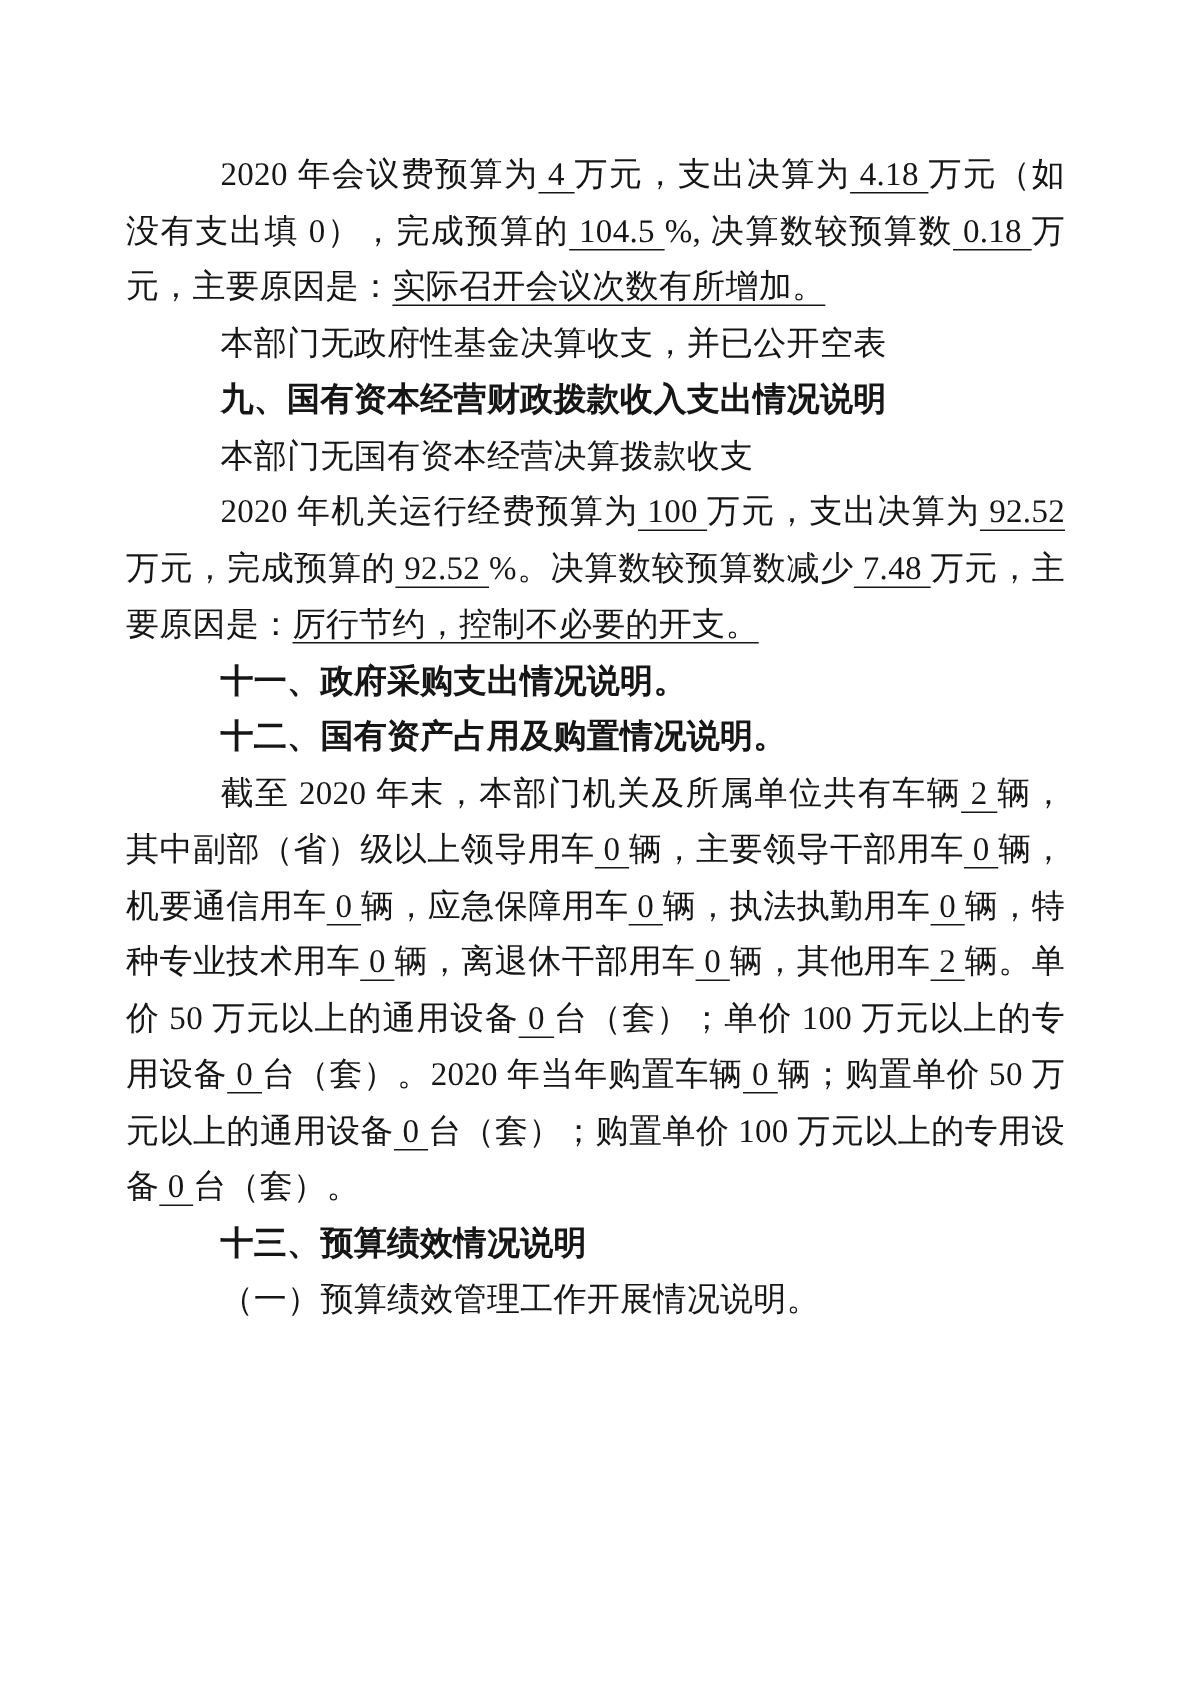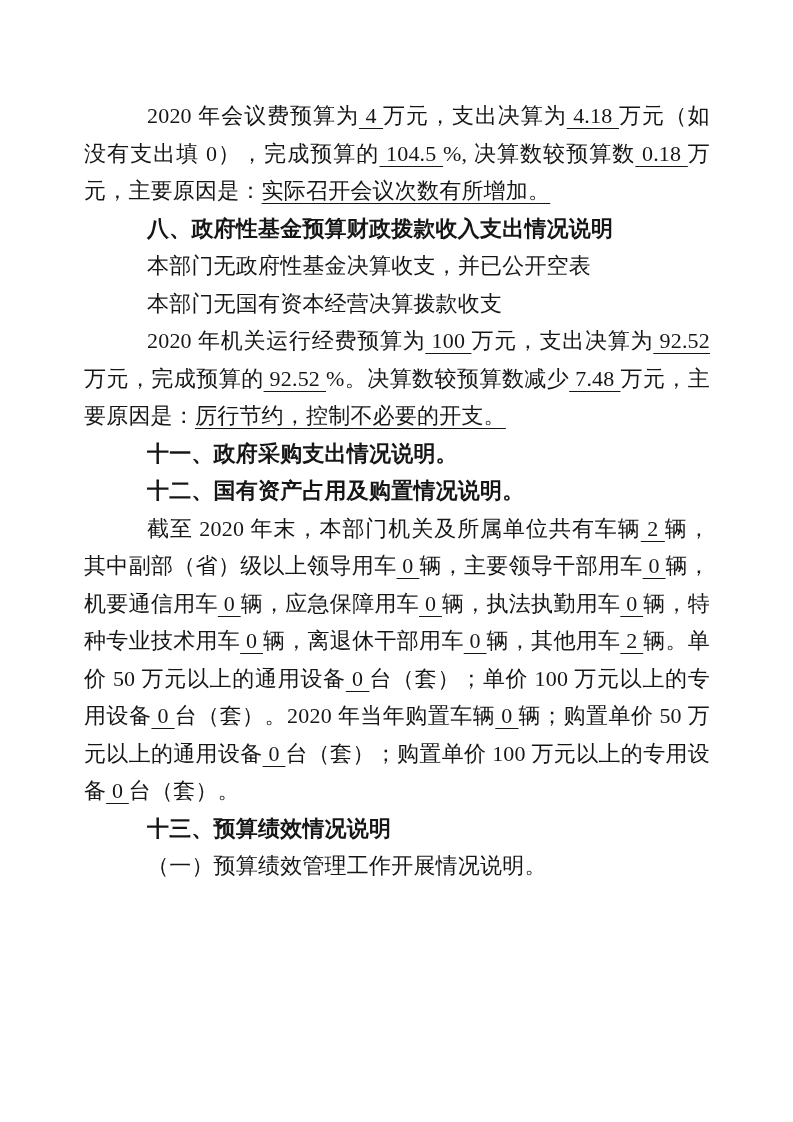--- a/index.html
+++ b/index.html
@@ -60,22 +60,22 @@
     color: #222222;
     letter-spacing: 2px;
   }
 </style>
 </head>
 <body>
 
 <div class="page">
   <div class="doc-body">
       <p class="body"><span>2020 年会议费预算为</span><span class="u"> 4 </span><span>万元，支出决算为</span><span class="u"> 4.18 </span><span>万元（如没有支出填 0），完成预算的</span><span class="u"> 104.5 </span><span>%, 决算数较预算数</span><span class="u"> 0.18 </span><span>万元，主要原因是：</span><span class="u">实际召开会议次数有所增加。</span></p>
-      <p class="heading"><span>八、政府性基金预算财政拨款收入支出情况说明</span></p>
       <p class="body"><span>本部门无政府性基金决算收支，并已公开空表</span></p>
+      <p class="heading"><span>九、国有资本经营财政拨款收入支出情况说明</span></p>
       <p class="body"><span>本部门无国有资本经营决算拨款收支</span></p>
       <p class="body"><span>2020 年机关运行经费预算为</span><span class="u"> 100 </span><span>万元，支出决算为</span><span class="u"> 92.52 </span><span>万元，完成预算的</span><span class="u"> 92.52 </span><span>%。决算数较预算数减少</span><span class="u"> 7.48 </span><span>万元，主要原因是：</span><span class="u">厉行节约，控制不必要的开支。</span></p>
       <p class="heading"><span>十一、政府采购支出情况说明。</span></p>
       <p class="heading"><span>十二、国有资产占用及购置情况说明。</span></p>
       <p class="body"><span>截至 2020 年末，本部门机关及所属单位共有车辆</span><span class="u"> 2 </span><span>辆，其中副部（省）级以上领导用车</span><span class="u"> 0 </span><span>辆，主要领导干部用车</span><span class="u"> 0 </span><span>辆，机要通信用车</span><span class="u"> 0 </span><span>辆，应急保障用车</span><span class="u"> 0 </span><span>辆，执法执勤用车</span><span class="u"> 0 </span><span>辆，特种专业技术用车</span><span class="u"> 0 </span><span>辆，离退休干部用车</span><span class="u"> 0 </span><span>辆，其他用车</span><span class="u"> 2 </span><span>辆。单价 50 万元以上的通用设备</span><span class="u"> 0 </span><span>台（套）；单价 100 万元以上的专用设备</span><span class="u"> 0 </span><span>台（套）。2020 年当年购置车辆</span><span class="u"> 0 </span><span>辆；购置单价 50 万元以上的通用设备</span><span class="u"> 0 </span><span>台（套）；购置单价 100 万元以上的专用设备</span><span class="u"> 0 </span><span>台（套）。</span></p>
       <p class="heading"><span>十三、预算绩效情况说明</span></p>
       <p class="heading-kai"><span>（一）预算绩效管理工作开展情况说明。</span></p>
     </div>
   <div class="footer">- 36 -</div>
 </div>

